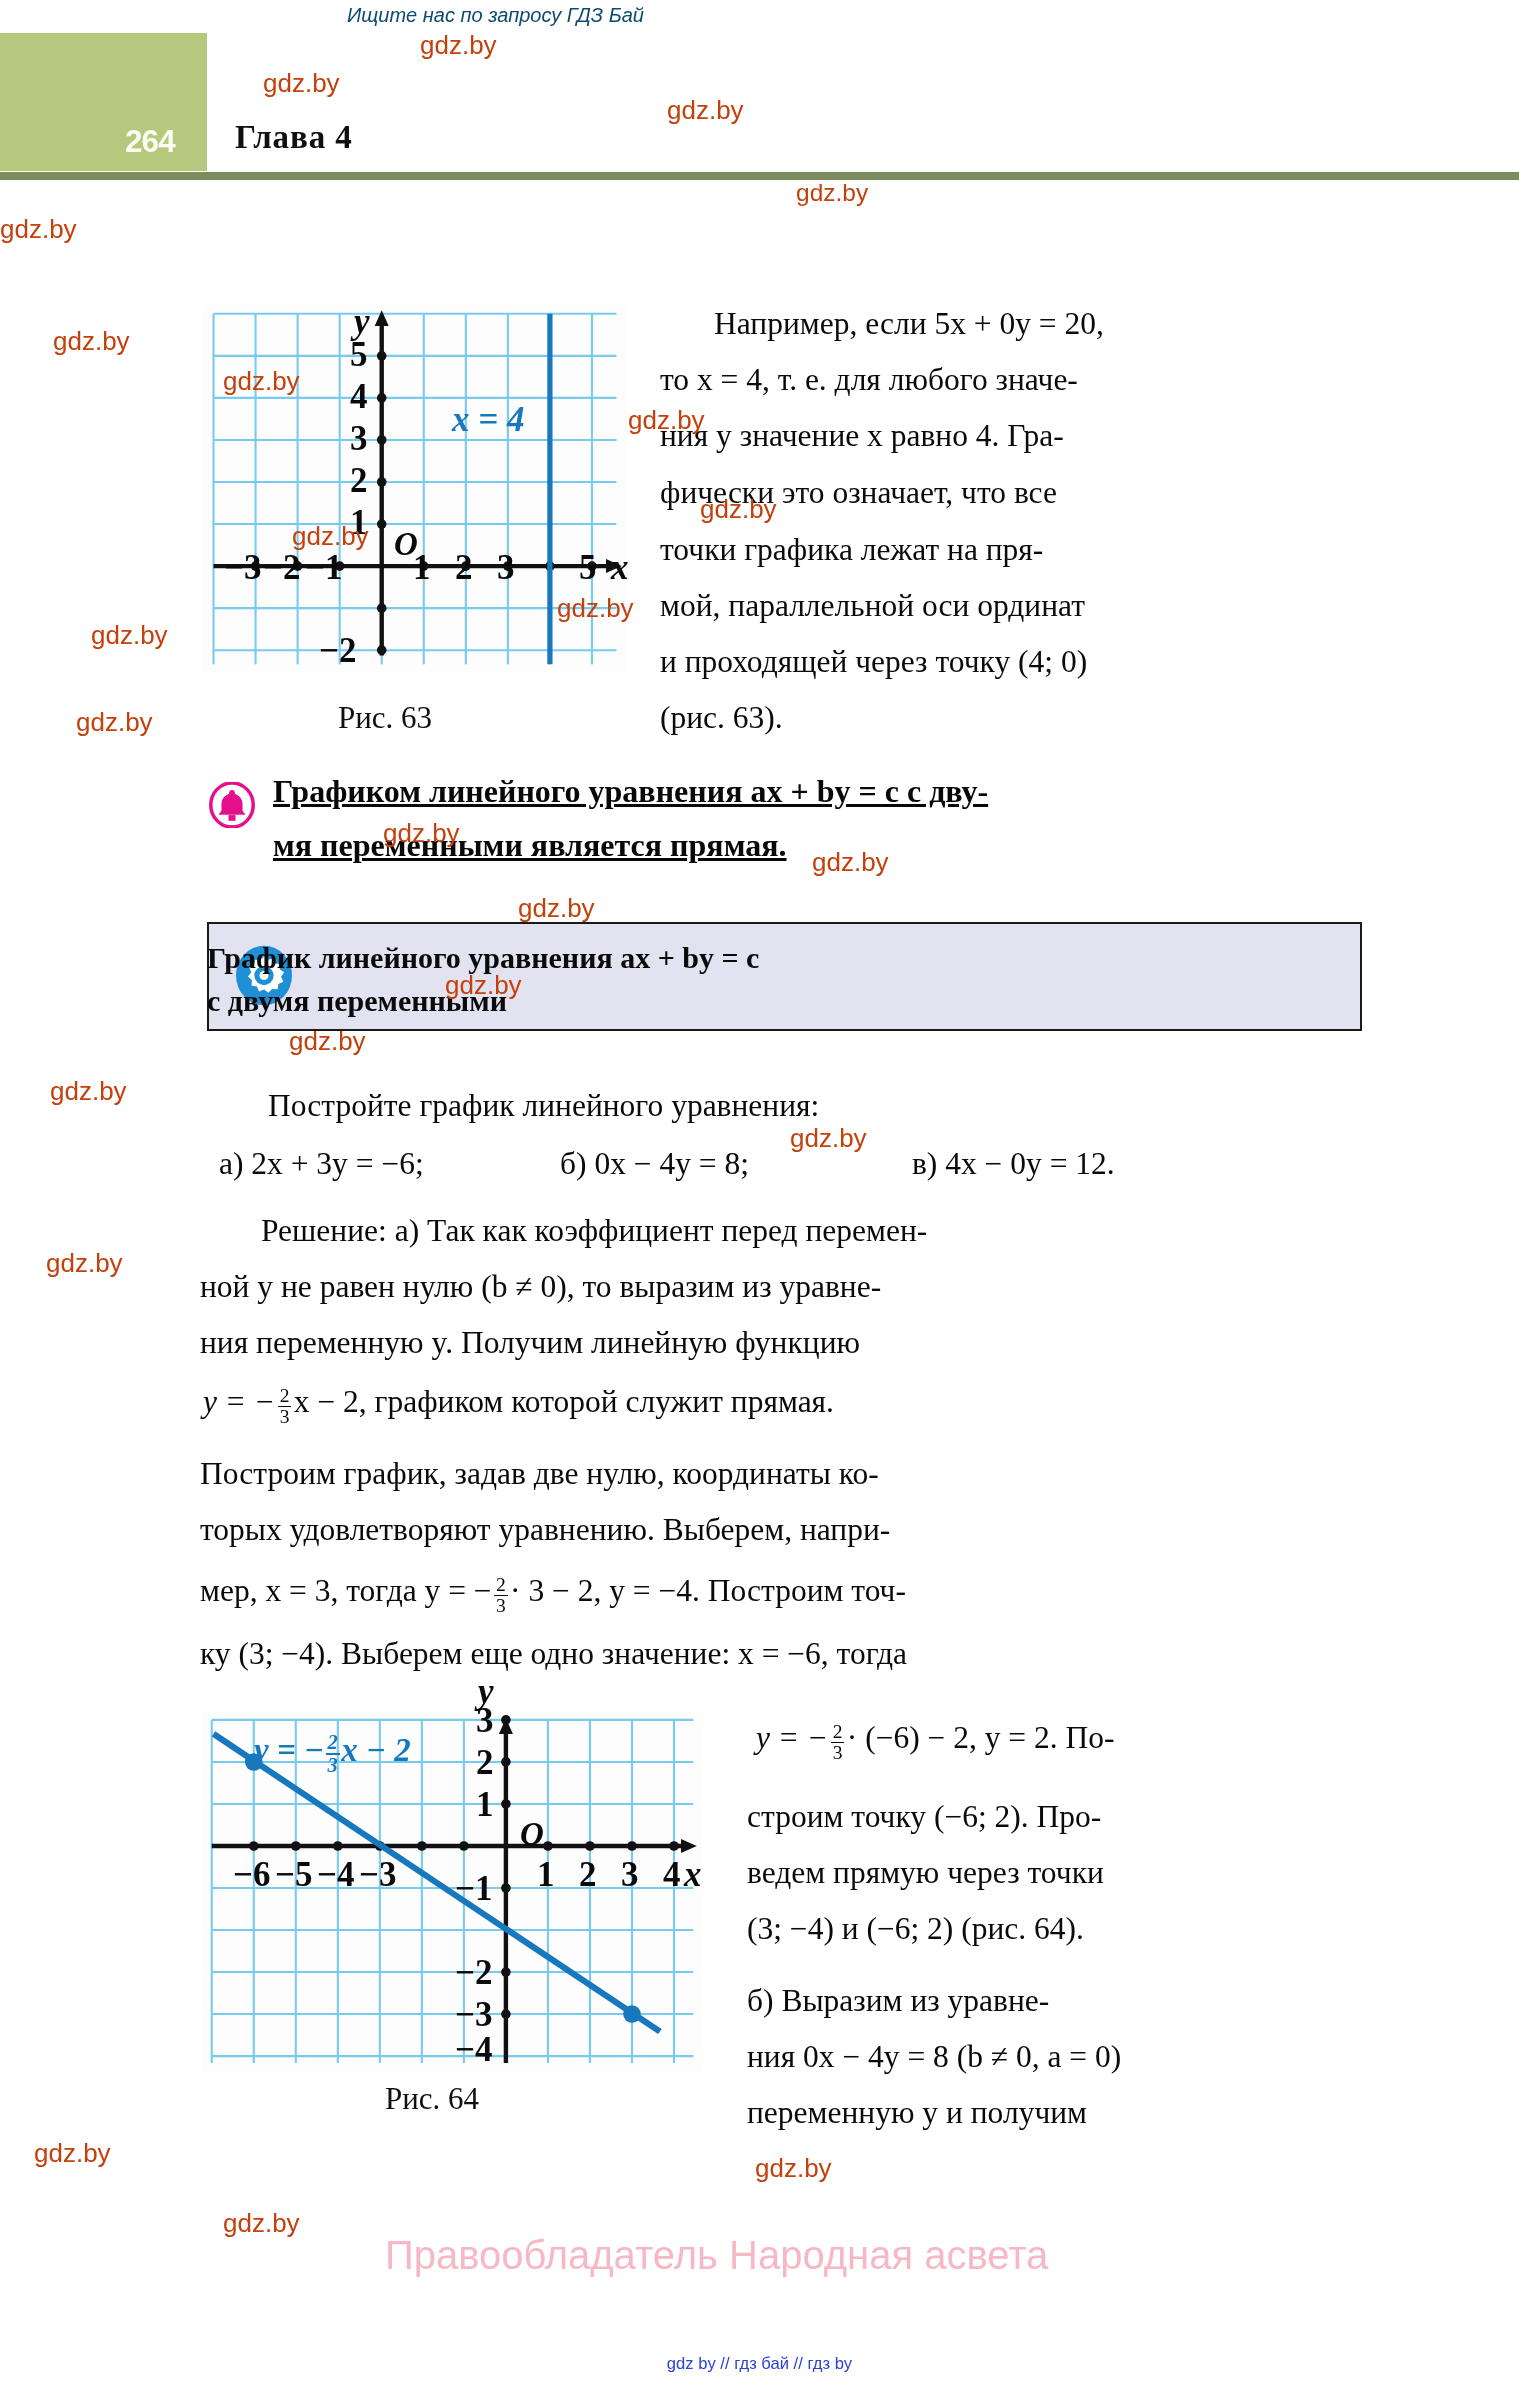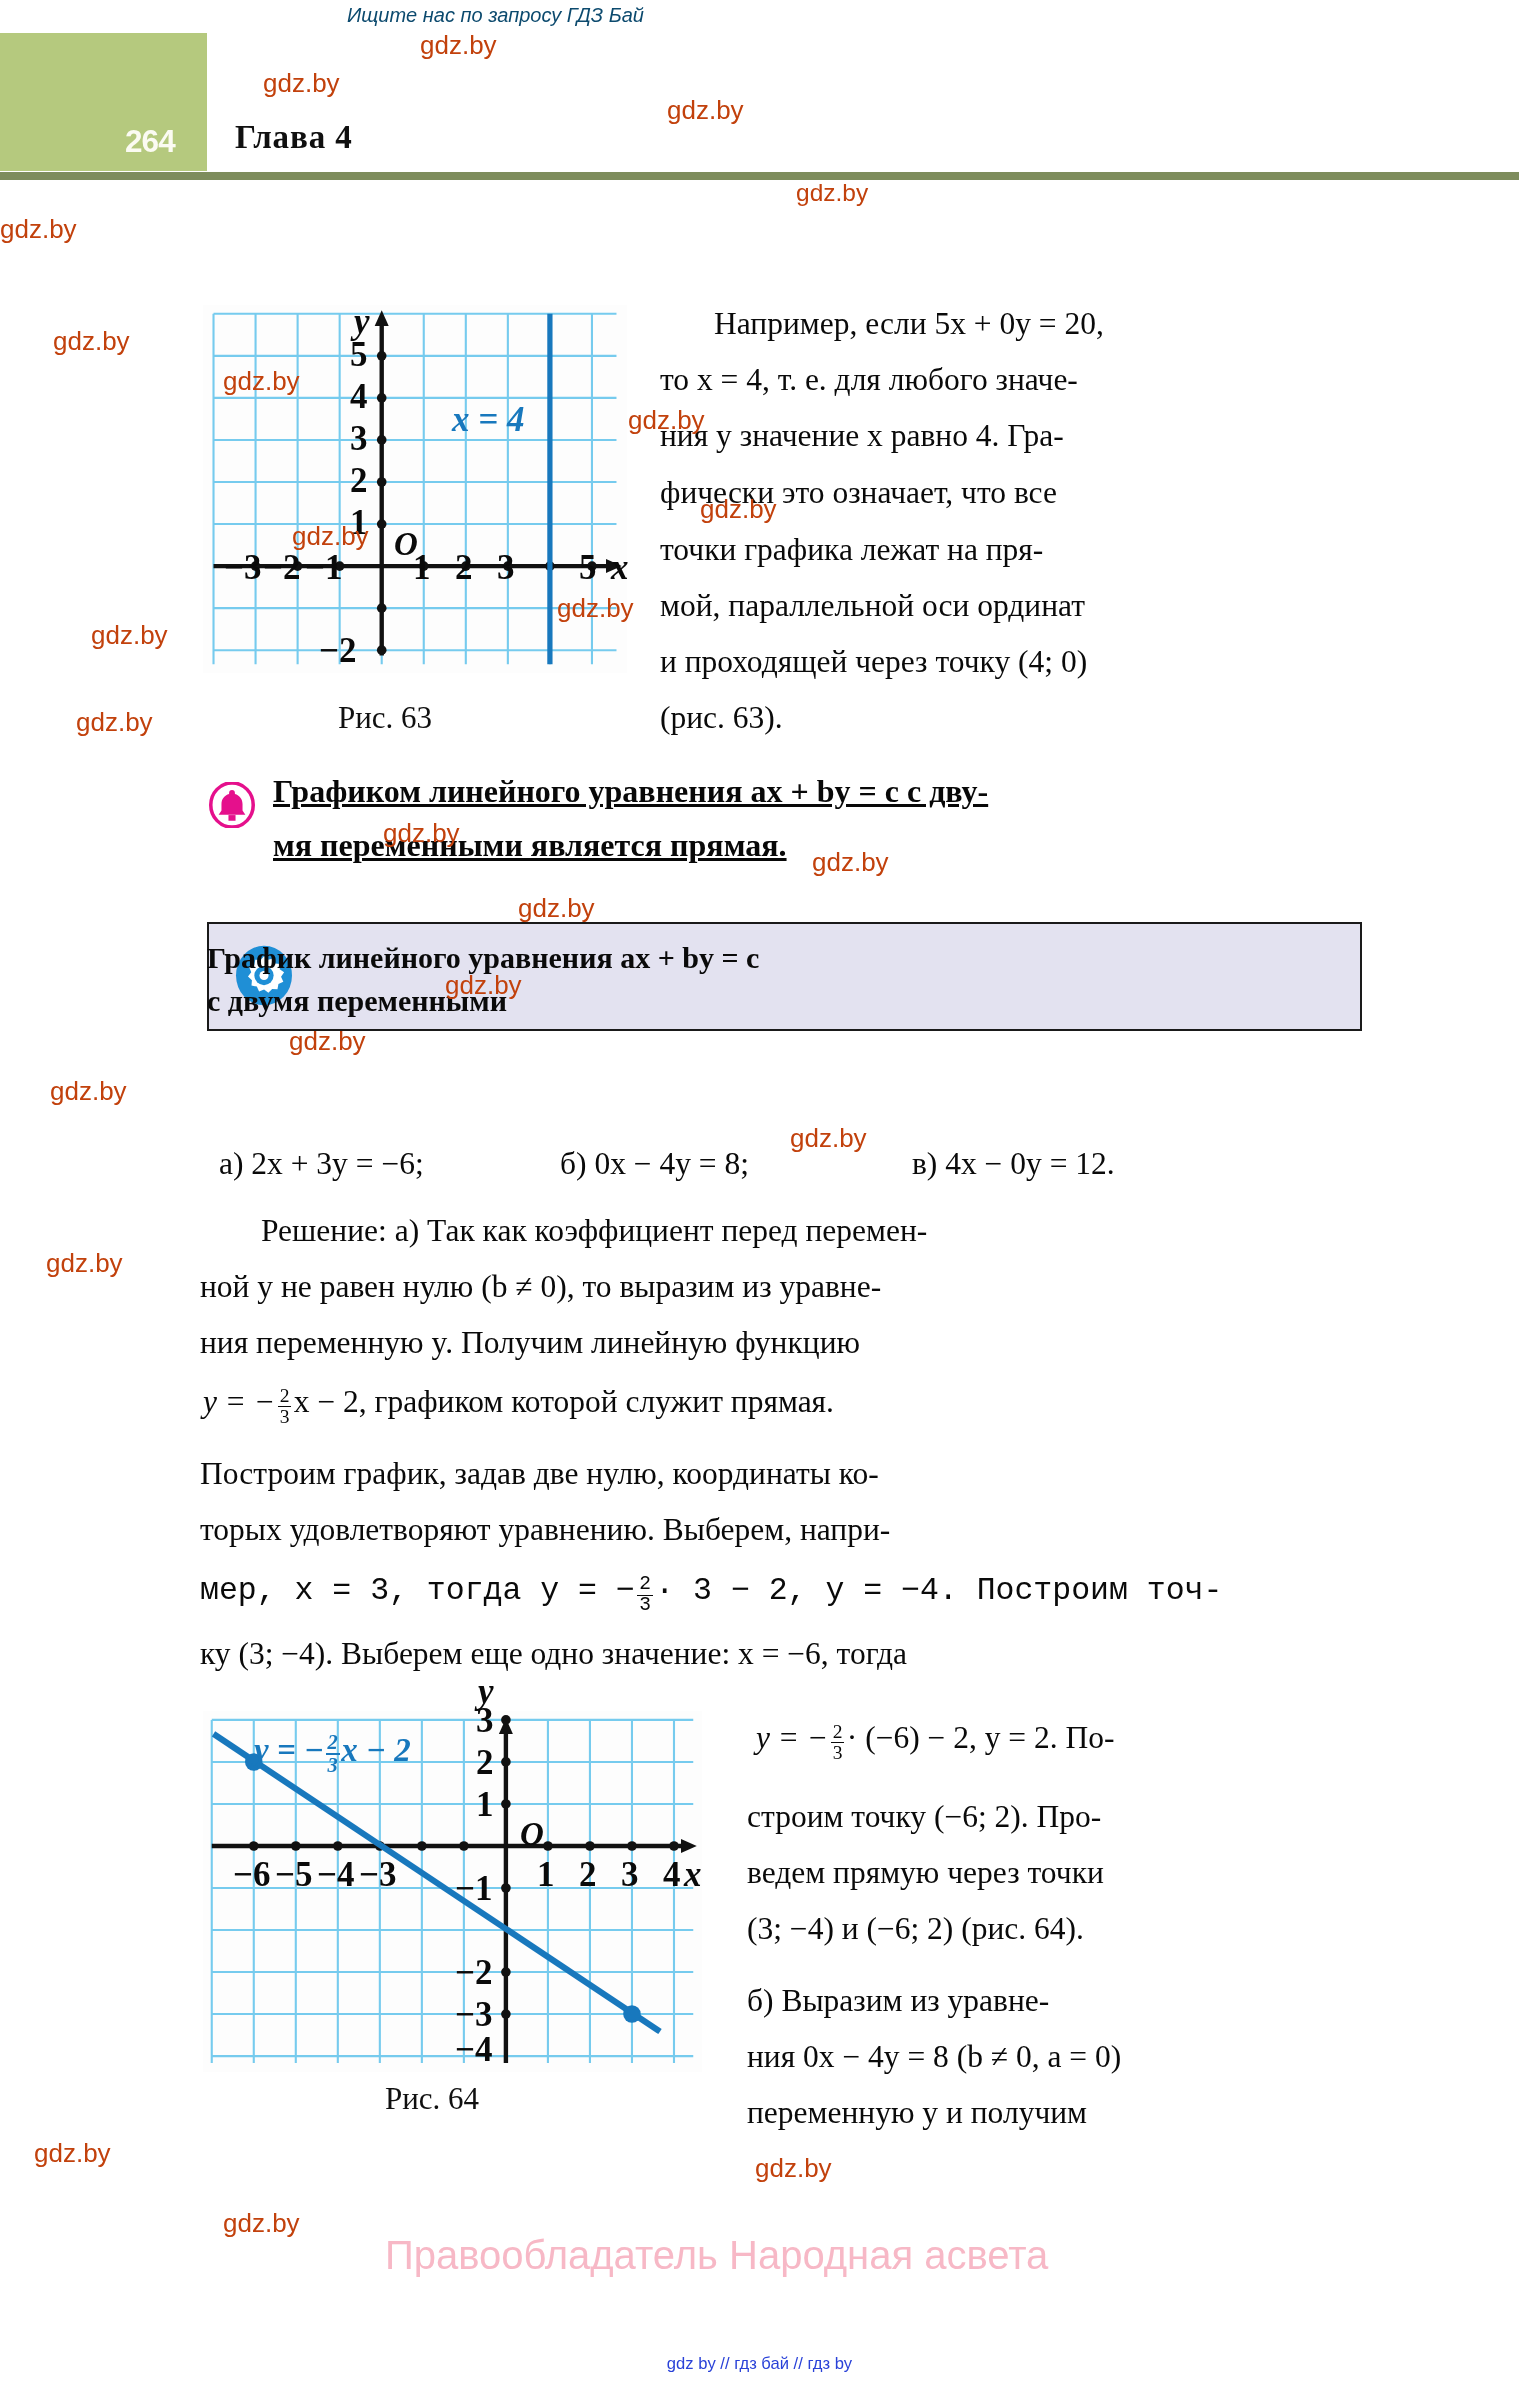--- a/index.html
+++ b/index.html
@@ -166,36 +166,37 @@
                  -1.1 6.1 -6.1 -0.4 -4.3 4.4 -4.9-3.7 -5.7 2.2 -2.6-5.6 -6.1-1.1 0.5-6.1 -4.5-4.2
                  3.7-4.9 -2.2-5.7 5.7-2.5 1.1-6.1 6.1 0.4z"></path>
       </g>
       <circle cx="34" cy="36" r="11" fill="#1f8fd6"></circle>
       <circle cx="34" cy="36" r="5.2" fill="#ffffff"></circle>
     </svg>
   </div>
   <div class="def-line" style="left:207px;top:941px;width:1155px;">График линейного уравнения ax + by = c</div>
   <div class="def-line" style="left:207px;top:984px;width:1155px;">с двумя переменными</div>
 
+  <div class="txt body-line" style="left:268px;top:1090px;">Постройте график линейного уравнения:</div>
   <div class="txt body-line" style="left:219px;top:1148px;">а) 2x + 3y = −6;</div>
   <div class="txt body-line" style="left:560px;top:1148px;">б) 0x − 4y = 8;</div>
   <div class="txt body-line" style="left:912px;top:1148px;">в) 4x − 0y = 12.</div>
 
   <div class="txt body-line" style="left:261px;top:1215px;">Решение: а) Так как коэффициент перед перемен-</div>
   <div class="txt body-line" style="left:200px;top:1271px;">ной y не равен нулю (b ≠ 0), то выразим из уравне-</div>
   <div class="txt body-line" style="left:200px;top:1327px;">ния переменную y. Получим линейную функцию</div>
 
   <div class="txt body-line" style="left:203px;top:1386px;">
     <span class="ital">y = −</span><span class="frac"><span class="num">2</span><span class="den">3</span></span><span>x − 2,   графиком   которой   служит   прямая.</span>
   </div>
 
   <div class="txt body-line" style="left:200px;top:1458px;">Построим график, задав две нулю, координаты ко-</div>
   <div class="txt body-line" style="left:200px;top:1514px;">торых  удовлетворяют  уравнению.  Выберем,  напри-</div>
 
-  <div class="txt body-line" style="left:200px;top:1575px;font-family:Liberation Mono, monospace;">
+  <div class="txt body-line" style="left:200px;top:1575px;">
     <span>мер, x = 3, тогда  y = −</span><span class="frac"><span class="num">2</span><span class="den">3</span></span><span>· 3 − 2,  y = −4. Построим точ-</span>
   </div>
 
   <div class="txt body-line" style="left:200px;top:1638px;">ку (3; −4). Выберем еще одно значение: x = −6, тогда</div>
 
   <div class="fig" style="left:203px;top:1711px;width:499px;height:361px;">
     <svg width="499" height="361" viewBox="0 0 570 412">
       <g stroke="#76cbee" stroke-width="2.4" fill="none">
         <path d="M10 10 H560 M10 58 H560 M10 106 H560 M10 154 H560 M10 202 H560 M10 250 H560 M10 298 H560 M10 346 H560 M10 394 H560"></path>
         <path d="M10 10 V402 M58 10 V402 M106 10 V402 M154 10 V402 M202 10 V402 M250 10 V402 M298 10 V402 M346 10 V402 M394 10 V402 M442 10 V402 M490 10 V402 M538 10 V402"></path>

